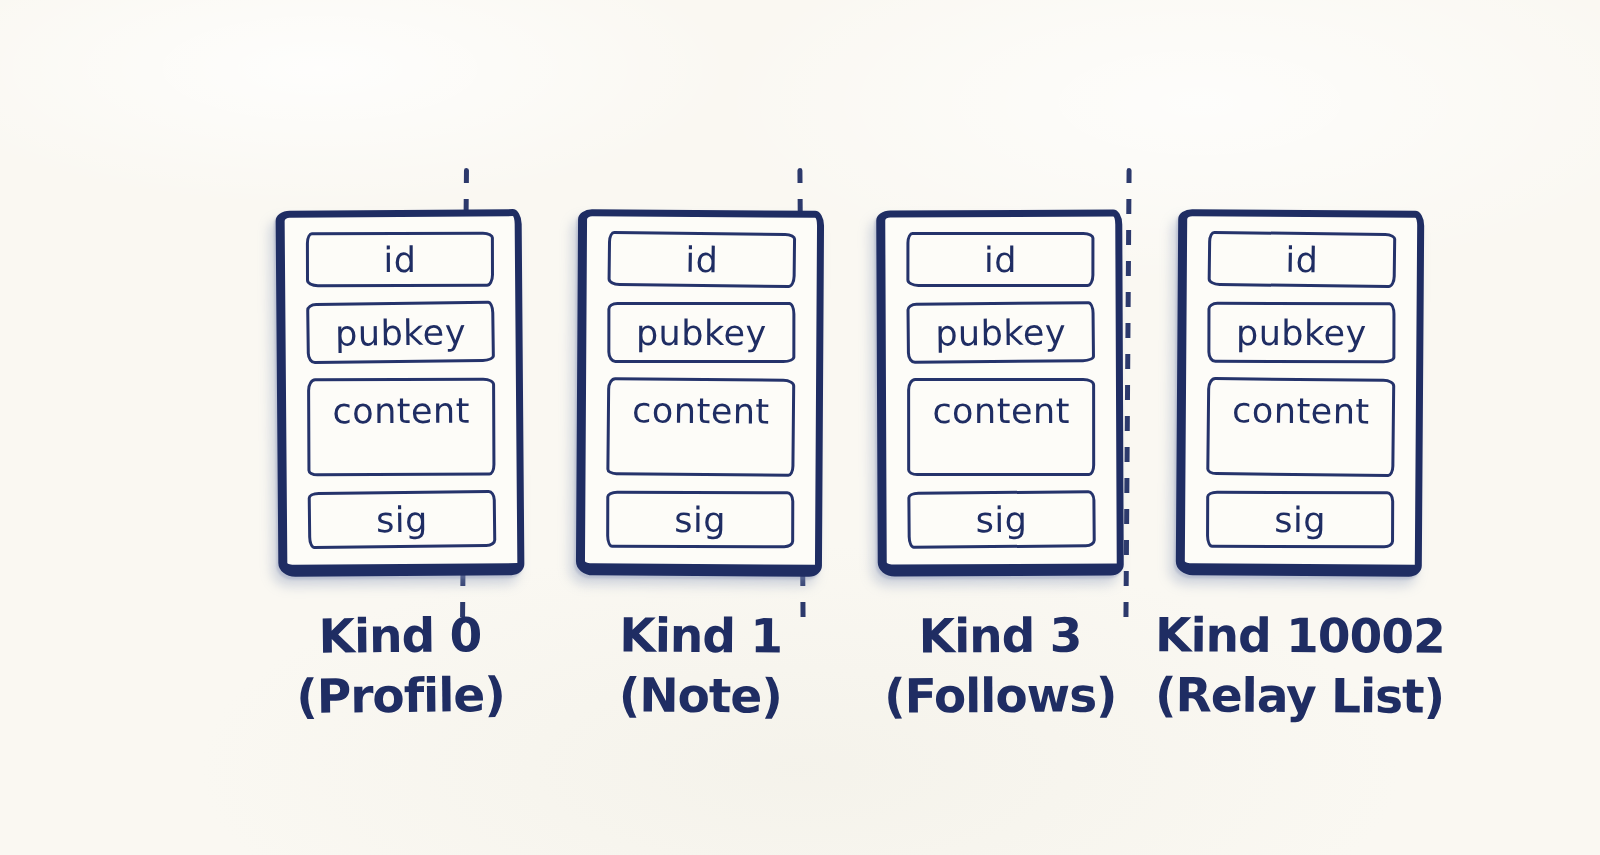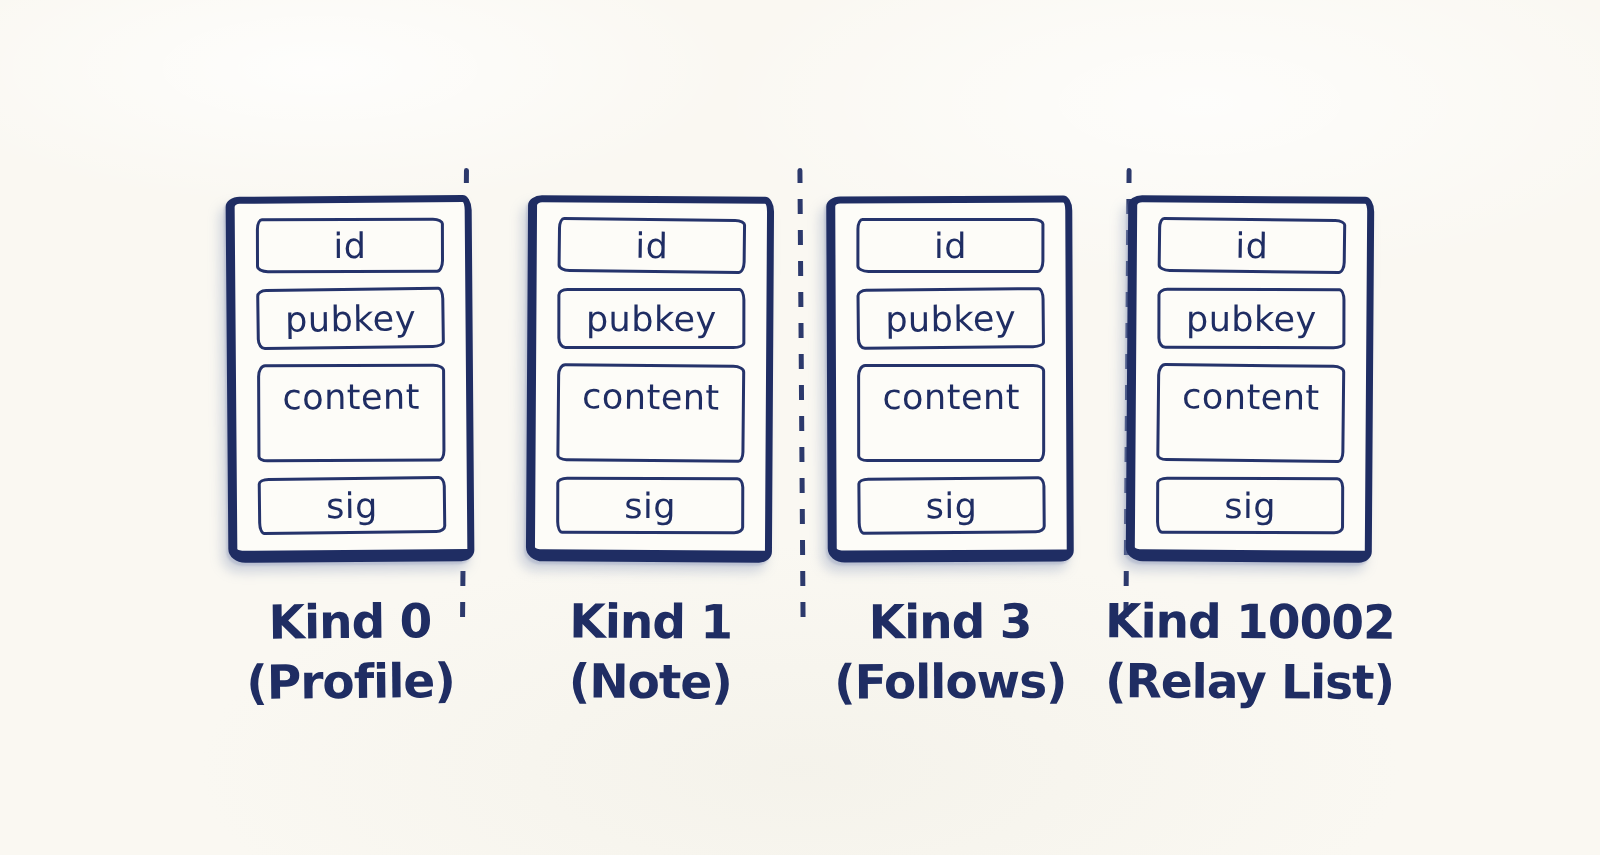--- a/index.html
+++ b/index.html
@@ -18,24 +18,24 @@
     position:relative;
     width:1600px;height:855px;
     background:
       radial-gradient(ellipse 600px 200px at 20% 8%, rgba(255,255,255,.8), rgba(255,255,255,0) 70%),
       radial-gradient(ellipse 700px 260px at 75% 12%, rgba(255,255,255,.7), rgba(255,255,255,0) 70%),
       radial-gradient(ellipse 800px 300px at 50% 90%, rgba(244,242,234,.9), rgba(244,242,234,0) 75%),
       var(--paper);
   }
   .row{
     position:absolute;
-    left:150px;top:196px;
+    left:150px;top:210px;
     width:1300px;
     display:flex;
-    justify-content:center;
+    justify-content:flex-end;
   }
   .column{
     width:300px;
     display:flex;
     flex-direction:column;
     align-items:center;
   }
   .card{
     width:246px;height:366px;
     background:var(--card-paper);

